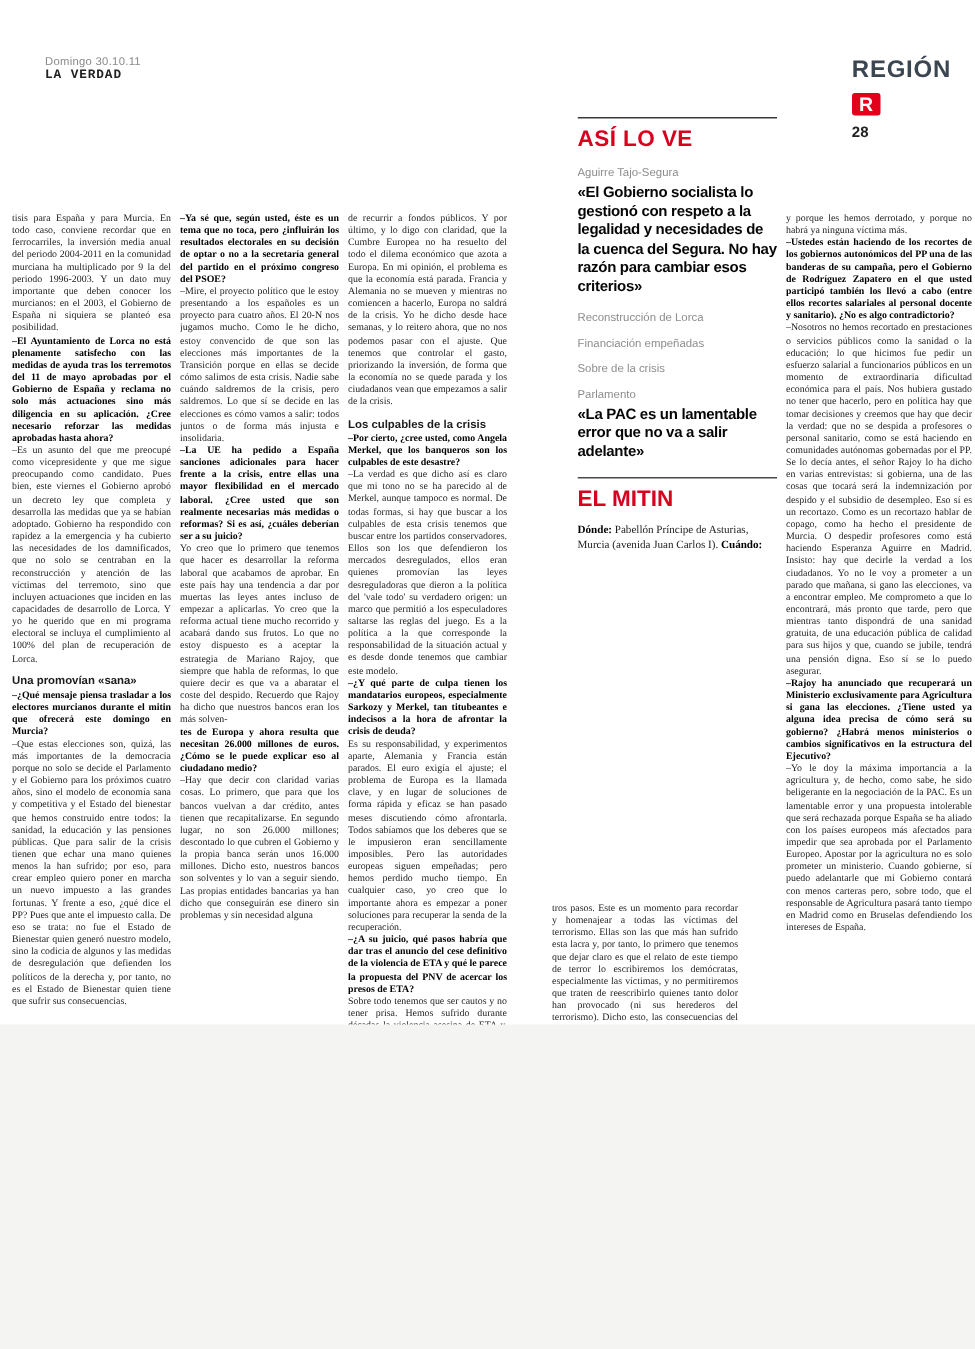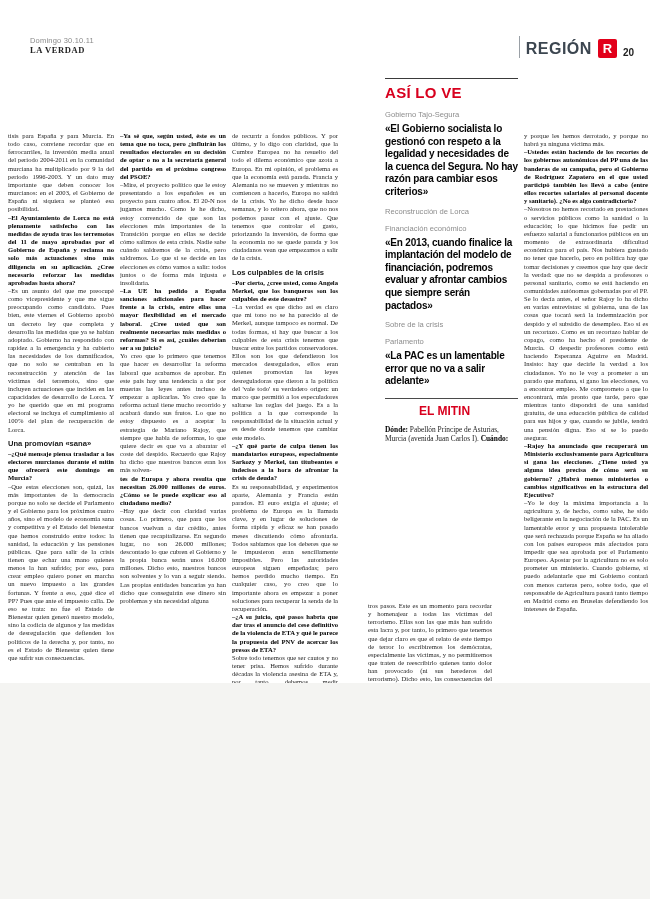--- a/index.html
+++ b/index.html
@@ -1,58 +1,58 @@
 <!DOCTYPE html>
 <html><head>
 <meta charset="utf-8">
 <style>
   html,body{margin:0;padding:0;}
   body{width:650px;height:899px;background:#f4f4f2;font-family:"Liberation Serif",serif;}
   .page{position:absolute;left:0;top:0;width:650px;height:683px;background:#ffffff;overflow:hidden;}
 
   
   .hdr-date{position:absolute;left:30px;top:36px;font-family:"Liberation Sans",sans-serif;font-size:7.5px;color:#8a8a8a;letter-spacing:.2px;}
-  .hdr-masthead{position:absolute;left:30px;top:45px;font-family:Liberation Serif, serif;font-size:8.5px;font-weight:bold;color:#222;letter-spacing:.6px;}
-  .hdr-right{position:absolute;right:16px;top:32px;height:26px;display:flex;align-items:flex-end;gap:6px;}
+  .hdr-masthead{position:absolute;left:30px;top:45px;font-family:Liberation Mono, monospace;font-size:8.5px;font-weight:bold;color:#222;letter-spacing:.6px;}
+  .hdr-right{position:absolute;right:16px;top:32px;height:26px;display:flex;align-items:flex-start;gap:6px;flex-direction:column;}
   .hdr-bar{width:1px;height:22px;background:#9aa0a6;}
   .hdr-section{font-family:"Liberation Sans",sans-serif;font-size:16px;font-weight:bold;color:#3c4650;letter-spacing:.5px;}
   .hdr-badge{width:19px;height:19px;background:#e2001a;color:#fff;display:flex;align-items:center;justify-content:center;font-family:"Liberation Sans",sans-serif;font-weight:bold;font-size:13px;border-radius:2px;}
   .hdr-page{font-family:"Liberation Sans",sans-serif;font-size:10px;font-weight:bold;color:#222;}
 
   
-  .col{position:absolute;top:132px;height:726px;overflow:hidden;text-align:justify;color:#1c1c1c;font-size:6.6px;line-height:8.15px;}
+  .col{position:absolute;top:142px;height:726px;overflow:hidden;text-align:justify;color:#1c1c1c;font-size:6.6px;line-height:8.15px;}
   .col p{margin:0;}
   .col .q{font-weight:bold;color:#000;}
   .col .sub{font-family:"Liberation Sans",sans-serif;font-weight:bold;font-size:7.6px;margin-top:6px;margin-bottom:2px;text-align:left;}
 
   
   .feature{position:absolute;left:385px;top:78px;width:133px;height:524px;overflow:hidden;}
   .feat-rule{border-top:1.6px solid #3a3a3a;margin-bottom:5px;}
   .feat-title{font-family:"Liberation Sans",sans-serif;font-weight:bold;font-size:15px;color:#d8001e;letter-spacing:.3px;margin-bottom:9px;}
   .feat-topic{font-family:"Liberation Sans",sans-serif;font-size:7.6px;color:#8c8c8c;margin:8px 0 4px 0;}
   .feat-quote{font-family:"Liberation Sans",sans-serif;font-weight:bold;font-size:10px;line-height:12.6px;color:#060606;letter-spacing:-.2px;}
 
   
   .mitin-rule{border-top:1.4px solid #4a4a4a;margin:10px 0 5px 0;}
-  .mitin-title{font-family:"Liberation Sans",sans-serif;font-weight:bold;font-size:12px;color:#d8001e;margin-bottom:7px;margin-left:34px;}
+  .mitin-title{font-family:"Liberation Sans",sans-serif;font-weight:bold;font-size:15px;color:#d8001e;margin-bottom:7px;}
   .mitin-body{font-size:7.4px;line-height:9.3px;color:#1c1c1c;text-align:left;}
   .mitin-body b{color:#000;text-align:right;}
 </style>
 </head>
 <body>
 
 <div class="page">
 
   <div class="hdr-date">Domingo 30.10.11</div>
   <div class="hdr-masthead">LA VERDAD</div>
   <div class="hdr-right">
     <div class="hdr-bar"></div>
     <div class="hdr-section">REGIÓN</div>
     <div class="hdr-badge">R</div>
-    <div class="hdr-page">20</div>
+    <div class="hdr-page">28</div>
   </div>
 
   <div class="col" style="left:8px;width:106px;">
       <p class="">tisis para España y para Murcia. En todo caso, conviene recordar que en ferrocarriles, la inversión media anual del periodo 2004-2011 en la comunidad murciana ha multiplicado por 9 la del periodo 1996-2003. Y un dato muy importante que deben conocer los murcianos: en el 2003, el Gobierno de España ni siquiera se planteó esa posibilidad.</p>
       <p class="q">–El Ayuntamiento de Lorca no está plenamente satisfecho con las medidas de ayuda tras los terremotos del 11 de mayo aprobadas por el Gobierno de España y reclama no solo más actuaciones sino más diligencia en su aplicación. ¿Cree necesario reforzar las medidas aprobadas hasta ahora?</p>
       <p class="">–Es un asunto del que me preocupé como vicepresidente y que me sigue preocupando como candidato. Pues bien, este viernes el Gobierno aprobó un decreto ley que completa y desarrolla las medidas que ya se habían adoptado. Gobierno ha respondido con rapidez a la emergencia y ha cubierto las necesidades de los damnificados, que no solo se centraban en la reconstrucción y atención de las víctimas del terremoto, sino que incluyen actuaciones que inciden en las capacidades de desarrollo de Lorca. Y yo he querido que en mi programa electoral se incluya el cumplimiento al 100% del plan de recuperación de Lorca.</p>
       <p class="sub">Una promovían «sana»</p>
       <p class="q">–¿Qué mensaje piensa trasladar a los electores murcianos durante el mitin que ofrecerá este domingo en Murcia?</p>
       <p class="">–Que estas elecciones son, quizá, las más importantes de la democracia porque no solo se decide el Parlamento y el Gobierno para los próximos cuatro años, sino el modelo de economía sana y competitiva y el Estado del bienestar que hemos construido entre todos: la sanidad, la educación y las pensiones públicas. Que para salir de la crisis tienen que echar una mano quienes menos la han sufrido; por eso, para crear empleo quiero poner en marcha un nuevo impuesto a las grandes fortunas. Y frente a eso, ¿qué dice el PP? Pues que ante el impuesto calla. De eso se trata: no fue el Estado de Bienestar quien generó nuestro modelo, sino la codicia de algunos y las medidas de desregulación que defienden los políticos de la derecha y, por tanto, no es el Estado de Bienestar quien tiene que sufrir sus consecuencias.</p>
     </div>
@@ -82,25 +82,24 @@
       <p class="q">–Ustedes están haciendo de los recortes de los gobiernos autonómicos del PP una de las banderas de su campaña, pero el Gobierno de Rodríguez Zapatero en el que usted participó también los llevó a cabo (entre ellos recortes salariales al personal docente y sanitario). ¿No es algo contradictorio?</p>
       <p class="">–Nosotros no hemos recortado en prestaciones o servicios públicos como la sanidad o la educación; lo que hicimos fue pedir un esfuerzo salarial a funcionarios públicos en un momento de extraordinaria dificultad económica para el país. Nos hubiera gustado no tener que hacerlo, pero en política hay que tomar decisiones y creemos que hay que decir la verdad: que no se despida a profesores o personal sanitario, como se está haciendo en comunidades autónomas gobernadas por el PP. Se lo decía antes, el señor Rajoy lo ha dicho en varias entrevistas: si gobierna, una de las cosas que tocará será la indemnización por despido y el subsidio de desempleo. Eso sí es un recortazo. Como es un recortazo hablar de copago, como ha hecho el presidente de Murcia. O despedir profesores como está haciendo Esperanza Aguirre en Madrid. Insisto: hay que decirle la verdad a los ciudadanos. Yo no le voy a prometer a un parado que mañana, si gano las elecciones, va a encontrar empleo. Me comprometo a que lo encontrará, más pronto que tarde, pero que mientras tanto dispondrá de una sanidad gratuita, de una educación pública de calidad para sus hijos y que, cuando se jubile, tendrá una pensión digna. Eso sí se lo puedo asegurar.</p>
       <p class="q">–Rajoy ha anunciado que recuperará un Ministerio exclusivamente para Agricultura si gana las elecciones. ¿Tiene usted ya alguna idea precisa de cómo será su gobierno? ¿Habrá menos ministerios o cambios significativos en la estructura del Ejecutivo?</p>
       <p class="">–Yo le doy la máxima importancia a la agricultura y, de hecho, como sabe, he sido beligerante en la negociación de la PAC. Es un lamentable error y una propuesta intolerable que será rechazada porque España se ha aliado con los países europeos más afectados para impedir que sea aprobada por el Parlamento Europeo. Apostar por la agricultura no es solo prometer un ministerio. Cuando gobierne, sí puedo adelantarle que mi Gobierno contará con menos carteras pero, sobre todo, que el responsable de Agricultura pasará tanto tiempo en Madrid como en Bruselas defendiendo los intereses de España.</p>
     </div>
 
   <div class="feature">
     <div class="feat-rule"></div>
     <div class="feat-title">ASÍ LO VE</div>
     <div id="quotes-host">
-        <div class="feat-topic">Gobierno Tajo-Segura</div>
+        <div class="feat-topic">Aguirre Tajo-Segura</div>
         <div class="feat-quote">«El Gobierno socialista lo gestionó con respeto a la legalidad y necesidades de la cuenca del Segura. No hay razón para cambiar esos criterios»</div>
         <div class="feat-topic">Reconstrucción de Lorca</div>
-        <div class="feat-topic">Financiación económico</div>
-        <div class="feat-quote">«En 2013, cuando finalice la implantación del modelo de financiación, podremos evaluar y afrontar cambios que siempre serán pactados»</div>
+        <div class="feat-topic">Financiación empeñadas</div>
         <div class="feat-topic">Sobre de la crisis</div>
         <div class="feat-topic">Parlamento</div>
         <div class="feat-quote">«La PAC es un lamentable error que no va a salir adelante»</div>
       </div>
 
     <div class="mitin-rule"></div>
     <div class="mitin-title">EL MITIN</div>
     <div class="mitin-body"><b>Dónde:</b><span> Pabellón Príncipe de Asturias, Murcia (avenida Juan Carlos I). </span><b>Cuándo:</b></div>
 
   </div>

